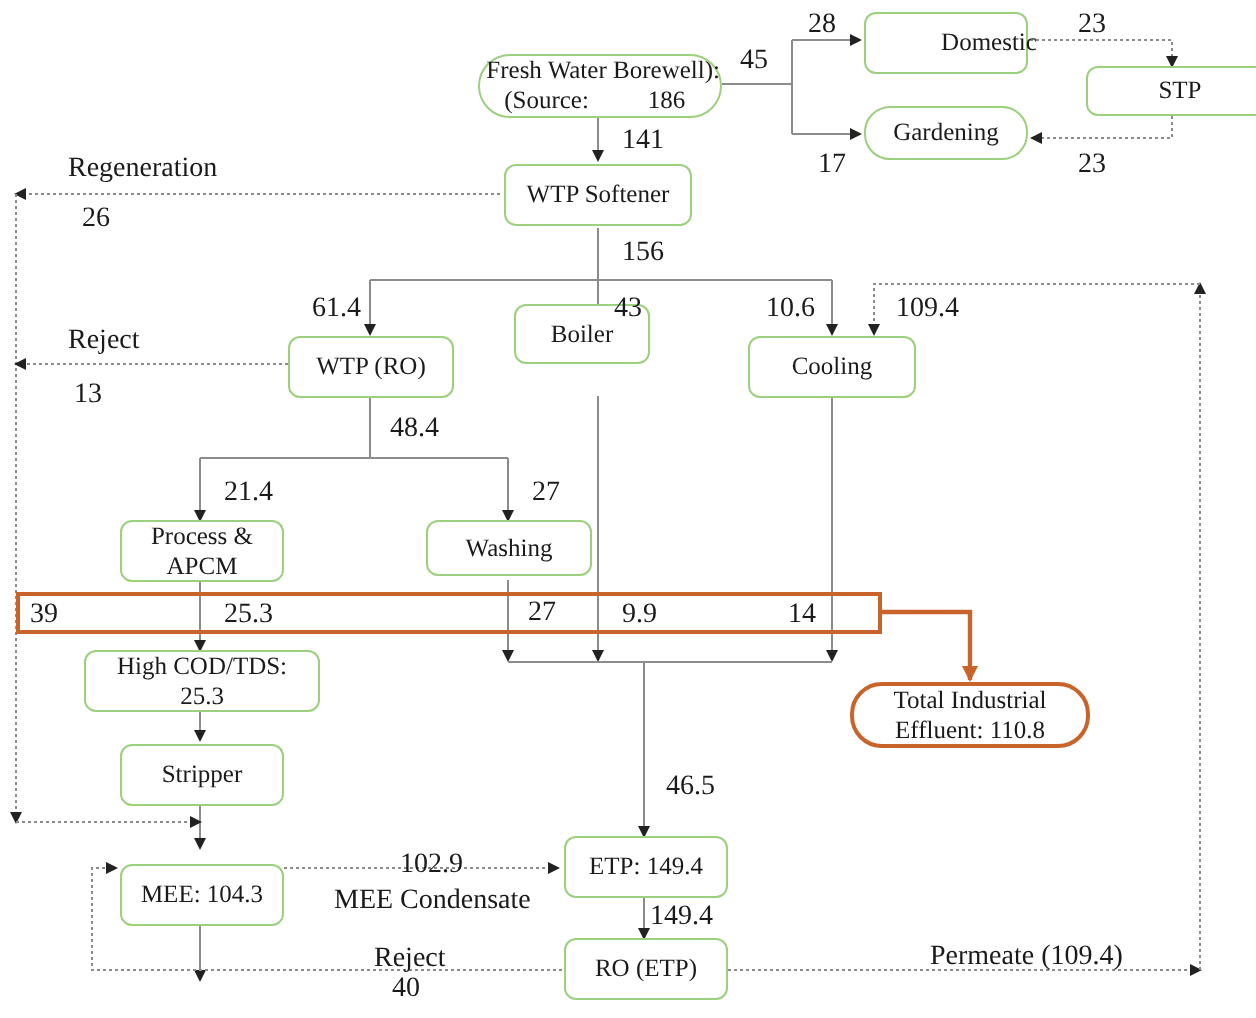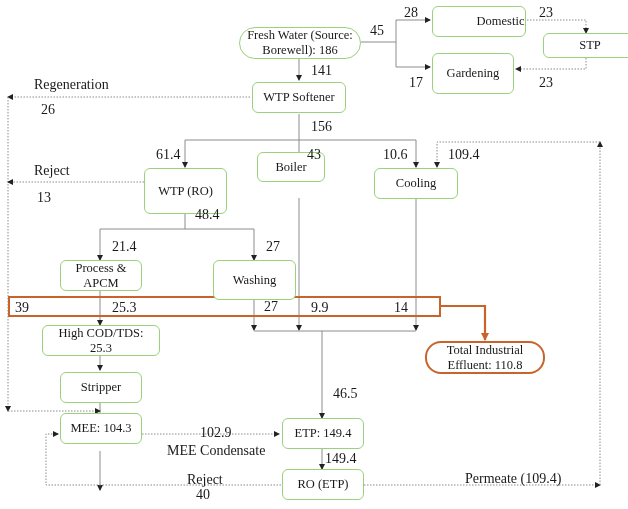--- a/index.html
+++ b/index.html
@@ -78,64 +78,64 @@
     <path d="M364,485 H600" marker-end="url(#ah)"></path>
     <path d="M600,485 V142" marker-end="url(#ah)"></path>
     <path d="M600,142 H437 V167" marker-end="url(#ah)"></path>
   </g>
 
   <path d="M441,306 H485 V340" stroke="#c8632a" stroke-width="2.2" fill="none" marker-end="url(#ahO)"></path>
 </svg>
 
 <div class="hl" style="left:8px;top:296px;width:433px;height:21px;"></div>
 
-<div class="node" style="left:239px;top:27px;width:122px;height:32px;flex-direction:column;border-radius:16px;">
+<div class="node" style="left:239px;top:27px;width:122px;height:32px;flex-direction:row;border-radius:16px;">
   <span>Fresh Water (Source:</span>
   <span>Borewell): 186</span>
 </div>
-<div class="node" style="left:432px;top:6px;width:94px;height:31px;padding-left:43px;">
+<div class="node" style="left:432px;top:6px;width:82px;height:31px;padding-left:43px;">
   <span>Domestic</span>
 </div>
-<div class="node" style="left:432px;top:53px;width:82px;height:41px;">
+<div class="node" style="left:432px;top:53px;width:82px;height:27px;border-radius:13px;">
   <span>Gardening</span>
 </div>
 <div class="node" style="left:543px;top:33px;width:94px;height:25px;">
   <span>STP</span>
 </div>
 <div class="node" style="left:252px;top:82px;width:94px;height:31px;">
   <span>WTP Softener</span>
 </div>
-<div class="node" style="left:144px;top:168px;width:83px;height:46px;">
+<div class="node" style="left:144px;top:168px;width:83px;height:31px;">
   <span>WTP (RO)</span>
 </div>
 <div class="node" style="left:257px;top:152px;width:68px;height:30px;">
   <span>Boiler</span>
 </div>
 <div class="node" style="left:374px;top:168px;width:84px;height:31px;">
   <span>Cooling</span>
 </div>
 <div class="node" style="left:60px;top:260px;width:82px;height:31px;flex-direction:column;">
   <span>Process &amp;</span>
   <span>APCM</span>
 </div>
-<div class="node" style="left:213px;top:260px;width:83px;height:40px;">
+<div class="node" style="left:213px;top:260px;width:83px;height:28px;">
   <span>Washing</span>
 </div>
 <div class="node" style="left:42px;top:325px;width:118px;height:31px;flex-direction:column;">
   <span>High COD/TDS:</span>
   <span>25.3</span>
 </div>
 <div class="node" style="left:60px;top:372px;width:82px;height:31px;">
   <span>Stripper</span>
 </div>
 <div class="node total" style="left:425px;top:341px;width:120px;height:33px;flex-direction:column;">
   <span>Total Industrial</span>
   <span>Effluent: 110.8</span>
 </div>
-<div class="node" style="left:60px;top:413px;width:82px;height:31px;">
+<div class="node" style="left:60px;top:432px;width:82px;height:31px;">
   <span>MEE: 104.3</span>
 </div>
 <div class="node" style="left:282px;top:418px;width:82px;height:31px;">
   <span>ETP: 149.4</span>
 </div>
 <div class="node" style="left:282px;top:469px;width:82px;height:31px;">
   <span>RO (ETP)</span>
 </div>
 
 <span class="lbl" style="left:370px;top:24px;">45</span>

